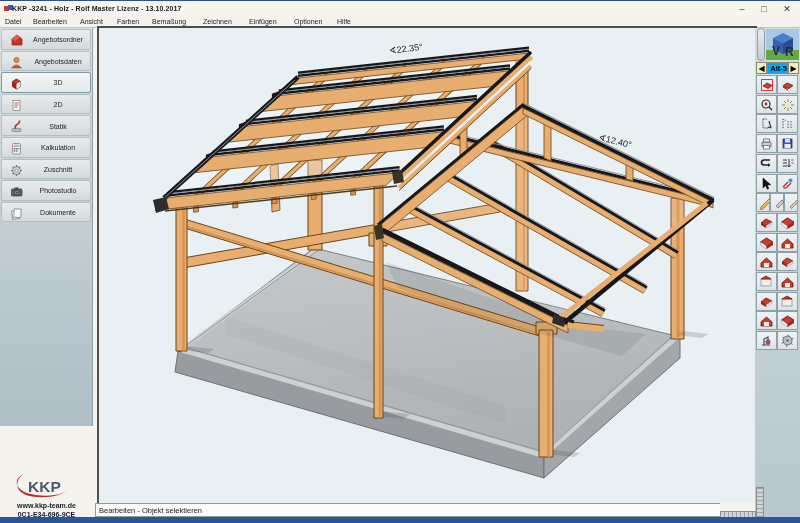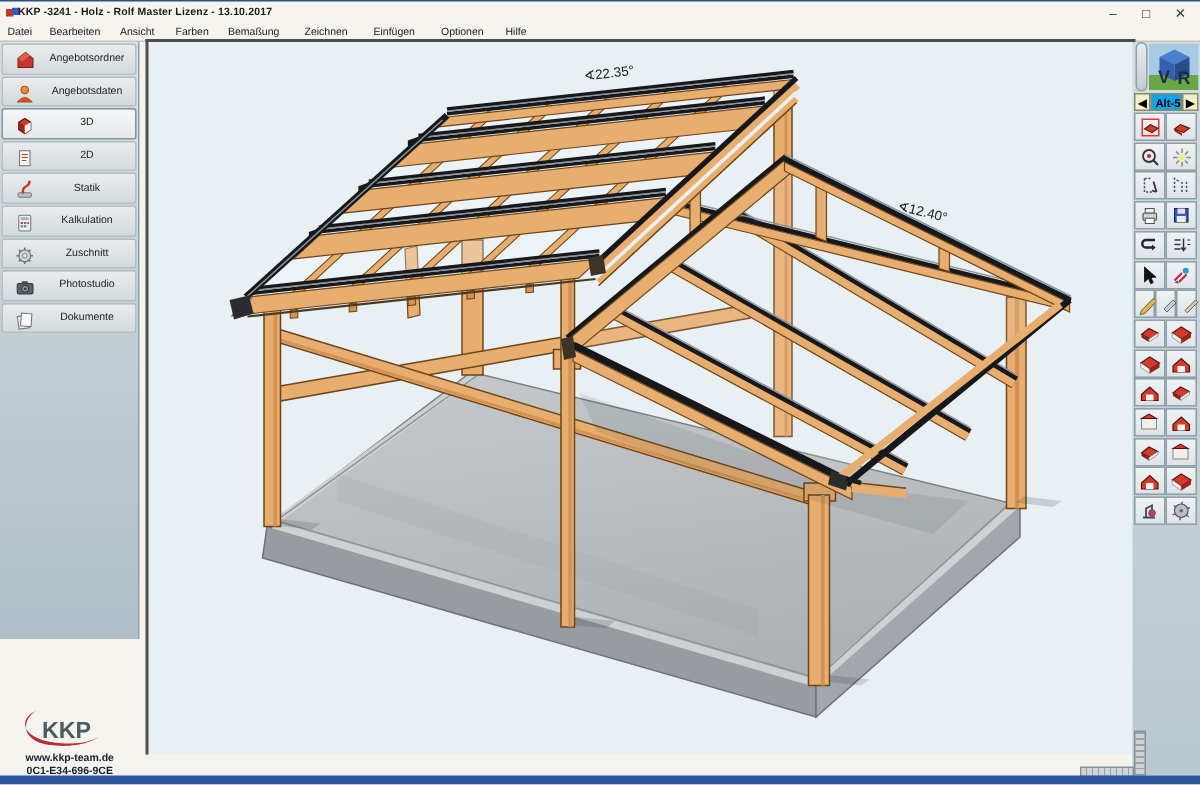--- a/index.html
+++ b/index.html
@@ -451,15 +451,18 @@
         <circle cx="9" cy="9" r="2.2" fill="#c44" stroke="#445" stroke-width="0.6"></circle>
       </svg>
     </div>
 <div style="position:absolute;left:777px;top:331.1px;width:21px;height:19.0px;background:linear-gradient(#eef2f4,#dde4e8);border:1px solid #8fa0a8;box-sizing:border-box">
       <svg width="15" height="15" viewBox="0 0 15 15" style="position:absolute;left:2px;top:1px">
         <circle cx="7.5" cy="7.5" r="4.5" fill="#b9bfc4" stroke="#556" stroke-width="0.8"></circle>
         <circle cx="7.5" cy="7.5" r="1.2" fill="#667"></circle>
         <path d="M7.5 3 l1 -1.5 M11.5 6 l1.8-.5 M11 10.5 l1.5 1 M7 12 l-.5 1.8 M3.5 9.5 l-1.8 .8 M4 5 L2.5 4" stroke="#556" stroke-width="0.9"></path>
       </svg>
     </div>
+<div id="statusbar">
+      <span>Bearbeiten - Objekt selektieren</span>
+    </div>
 <div id="hscroll"></div>
 <div id="vscroll"></div>
 <div id="bottombar"></div>
 </div>
 </body></html>

